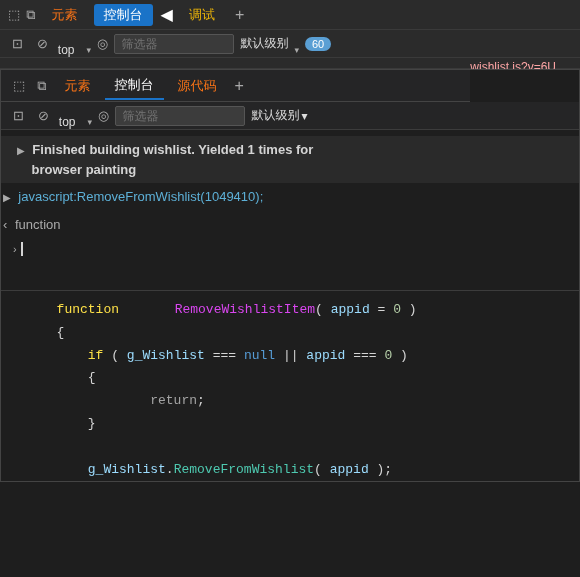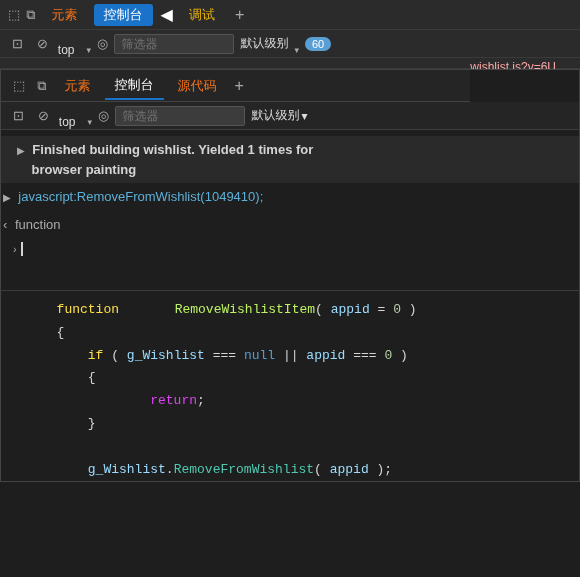--- a/index.html
+++ b/index.html
@@ -285,27 +285,27 @@
     }
 
     .code-line {
       padding: 1px 12px 1px 40px;
       position: relative;
       line-height: 1.6;
       color: #d4d4d4;
     }
 
     .code-keyword  { color: #fde047; }
-    .code-fn-name  { color: #bef264; padding-left: 40px; }
+    .code-fn-name  { color: #d946ef; padding-left: 40px; }
     .code-param    { color: #9cdcfe; text-align: center; }
     .code-number   { color: #b5cea8; }
     .code-punct    { color: #d4d4d4; }
     .code-null     { color: #569cd6; margin-top: 40px; }
     .code-operator { color: #d4d4d4; }
-    .code-return   { color: #d946ef; margin-top: 48px; }
+    .code-return   { color: #a3a3a3; margin-top: 48px; }
     .code-highlight { color: #4ec9b0; }
 
     .scroll-panel {
       overflow: hidden;
     }
   </style>
 </head>
 <body>
 
 <div class="top-bar">

